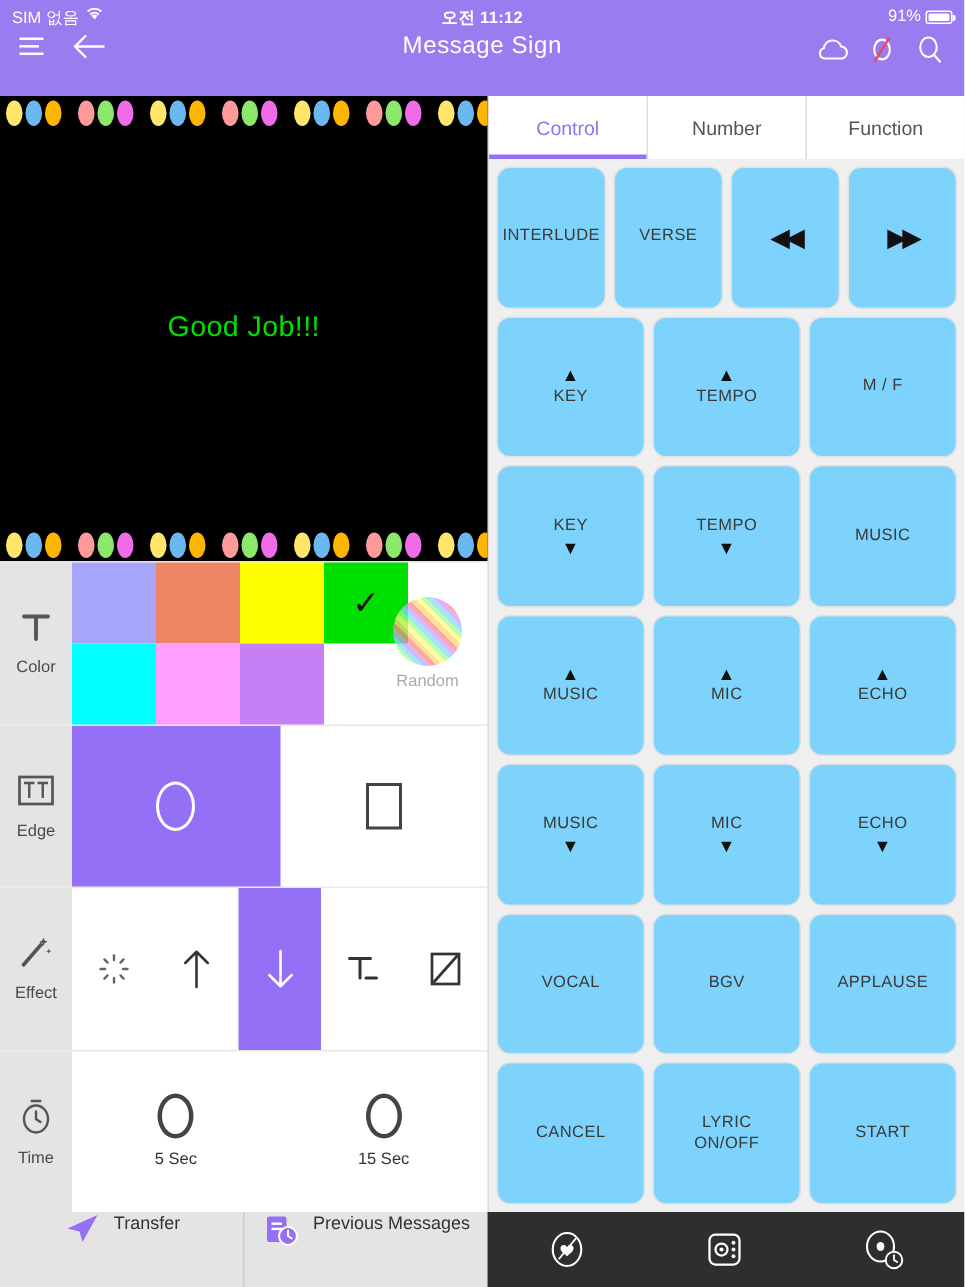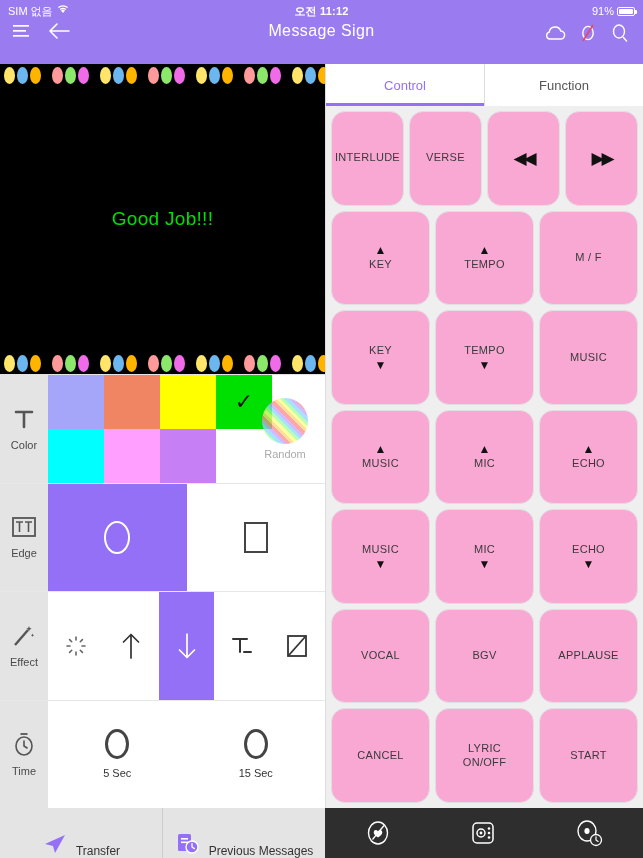--- a/index.html
+++ b/index.html
@@ -110,33 +110,33 @@
   .tab:last-child { border-right: none; }
   .tab.active { color: #9370F5; }
   .tab.active::after {
     content:""; position:absolute; left:0; right:0; bottom:0; height:3px; background:#9370F5;
   }
 
   
   .grid { flex: 1 1 auto; padding: 5px; display: flex; flex-direction: column; gap: 5px; min-height: 0; }
   .grow { display: flex; gap: 5px; flex: 1 1 0; min-height: 0; }
   .gbtn {
-    flex: 1 1 0; background: #f9a8d4; border: 1px solid #e0e0e0; border-radius: 14px;
+    flex: 1 1 0; background: #7dd3fc; border: 1px solid #e0e0e0; border-radius: 9px;
     display: flex; flex-direction: column; align-items: center; justify-content: center;
     font-size: 11px; color: #3a3a3a; letter-spacing: .3px; cursor: pointer; gap: 2px;
     text-align: center; line-height: 1.25;
   }
   .gbtn .tri { font-size: 12px; line-height: 1; color: #111; }
   .gbtn .nav { font-size: 17px; letter-spacing: -3px; color: #111; }
 
   
   .bottom { height: 50px; flex: 0 0 50px; display: flex; }
   .bl { width: 325px; flex: 0 0 325px; display: flex; background: #E4E4E4; }
   .bl-item {
-    flex: 1 1 0; display: flex; align-items: flex-end; justify-content: center; gap: 8px;
+    flex: 1 1 0; display: flex; align-items: flex-start; justify-content: center; gap: 8px;
     font-size: 12px; color: #333; border-right: 1px solid #ccc; cursor: pointer;
   }
   .bl-item:last-child { border-right: none; }
   .br { flex: 1 1 auto; background: #2E2E2E; display: flex; align-items: center; justify-content: space-around; }
   .br-icon { cursor: pointer; display: flex; align-items: center; justify-content: center; }
 </style>
 </head>
 <body>
 
 <div class="app">
@@ -380,20 +380,21 @@
               </div>
             </div>
         </div>
 
       </div>
     </div>
 
     <div class="right">
       <div class="tabs" id="tabsEl">
           <div class="tab active">Control</div>
+          <div class="tab">Number</div>
           <div class="tab">Function</div>
         </div>
       <div class="grid" id="gridEl">
           <div class="grow">
             <div class="gbtn">
               <span>INTERLUDE</span>
             </div>
             <div class="gbtn">
               <span>VERSE</span>
             </div>

